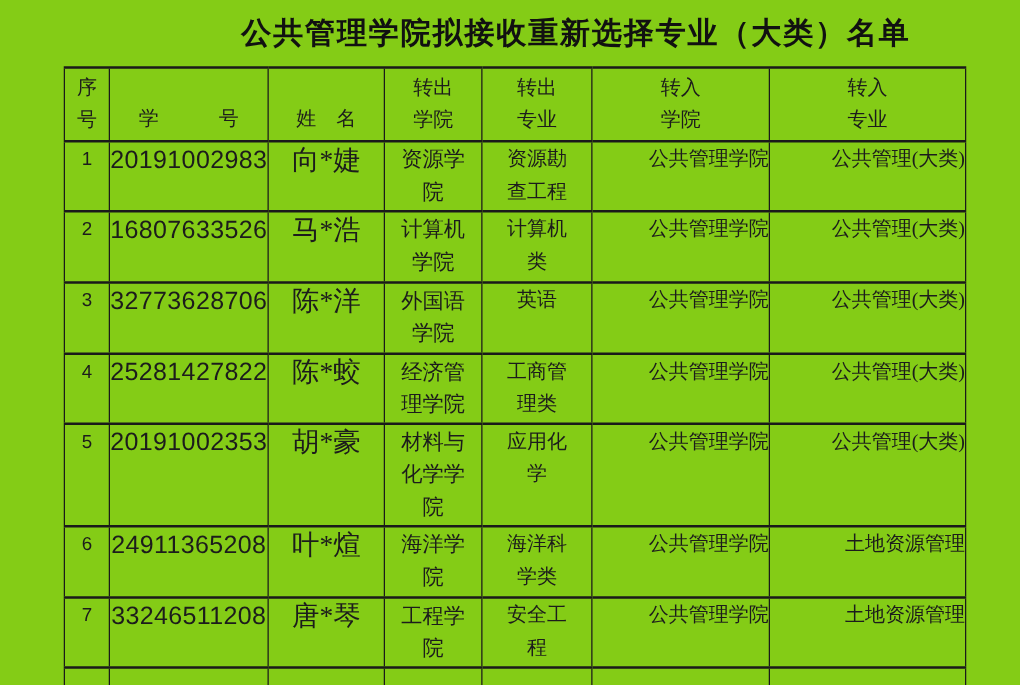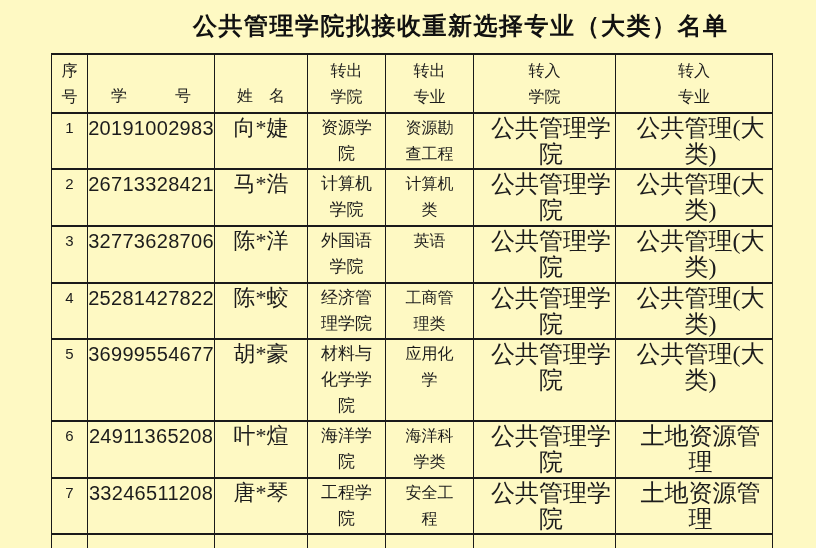--- a/index.html
+++ b/index.html
@@ -1,20 +1,20 @@
 <!DOCTYPE html>
 <html><head>
 <meta charset="utf-8">
 <style>
   html, body { margin: 0; padding: 0; background: #ffffff; }
   .page {
     position: relative;
     width: 816px;
     height: 548px;
-    background: #fef9c3;
+    background: #84cc16;
     overflow: hidden;
     font-family: "Liberation Serif", serif;
     color: #1c1c1c;
   }
   .doc-title {
     position: absolute;
     left: 193px;
     top: 10px;
     font-size: 24px;
     font-weight: bold;
@@ -71,23 +71,23 @@
   }
   td.c-sid {
     font-family: "Liberation Sans", sans-serif;
     font-size: 20px;
     letter-spacing: 0.3px;
   }
   td.c-name { font-size: 22px; }
   td.c-fcol { font-size: 17px; margin-top: 27px; }
   td.c-fmaj { font-size: 16px; }
   td.c-tcol, td.c-tmaj {
-    text-align: center;
+    text-align: right;
     padding-left: 13px;
-    font-size: 24px;
+    font-size: 16px;
   }
 </style>
 </head>
 <body>
 
 <div class="page">
 
   <div class="doc-title">公共管理学院拟接收重新选择专业（大类）名单</div>
 
   <table class="roster">
@@ -123,21 +123,21 @@
         <td class="c-name">向*婕</td>
         <td class="c-fcol">资源学
 院</td>
         <td class="c-fmaj">资源勘
 查工程</td>
         <td class="c-tcol">公共管理学院</td>
         <td class="c-tmaj">公共管理(大类)</td>
       </tr>
       <tr class="h57">
         <td class="c-no">2</td>
-        <td class="c-sid">26713328421</td>
+        <td class="c-sid">16807633526</td>
         <td class="c-name">马*浩</td>
         <td class="c-fcol">计算机
 学院</td>
         <td class="c-fmaj">计算机
 类</td>
         <td class="c-tcol">公共管理学院</td>
         <td class="c-tmaj">公共管理(大类)</td>
       </tr>
       <tr class="h57">
         <td class="c-no">3</td>
@@ -155,21 +155,21 @@
         <td class="c-name">陈*蛟</td>
         <td class="c-fcol">经济管
 理学院</td>
         <td class="c-fmaj">工商管
 理类</td>
         <td class="c-tcol">公共管理学院</td>
         <td class="c-tmaj">公共管理(大类)</td>
       </tr>
       <tr class="h82">
         <td class="c-no">5</td>
-        <td class="c-sid">36999554677</td>
+        <td class="c-sid">20191002353</td>
         <td class="c-name">胡*豪</td>
         <td class="c-fcol">材料与
 化学学
 院</td>
         <td class="c-fmaj">应用化
 学</td>
         <td class="c-tcol">公共管理学院</td>
         <td class="c-tmaj">公共管理(大类)</td>
       </tr>
       <tr class="h57">

